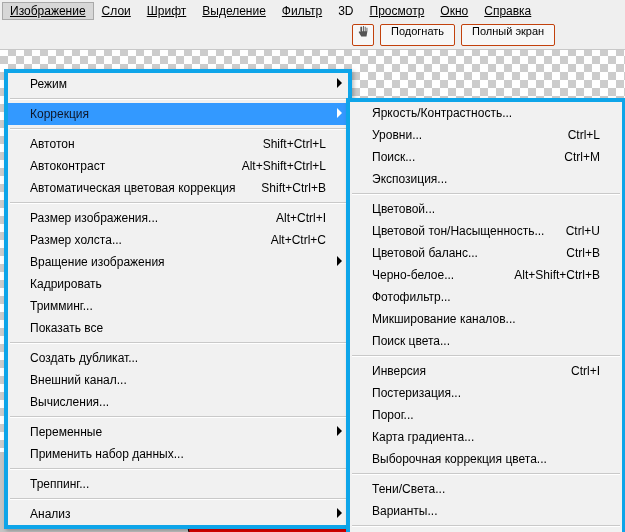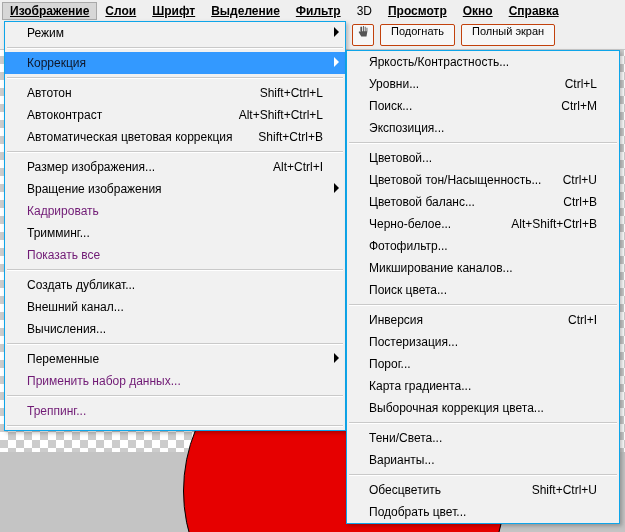--- a/index.html
+++ b/index.html
@@ -8,30 +8,30 @@
     background:
       linear-gradient(45deg,#ccc 25%,transparent 25%,transparent 75%,#ccc 75%),
       linear-gradient(45deg,#ccc 25%,transparent 25%,transparent 75%,#ccc 75%);
     background-size:16px 16px;
     background-position:0 0,8px 8px;
     background-color:#fff;}
   .red-shape{position:absolute;right:120px;bottom:-120px;width:320px;height:320px;border-radius:50%;background:#e60000;border:1px solid #000;}
   .menubar{position:absolute;left:0;top:0;right:0;height:21px;background:#efefef;display:flex;align-items:center;padding:0 2px;border-bottom:1px solid #c8c8c8;}
   .menubar-item{padding:2px 8px;cursor:default;}
   .menubar-item.active{background:#d7d7d7;border:1px solid #a9a9a9;padding:1px 7px;}
-  .menubar-item .ul{text-decoration:underline;font-weight:bold;}
+  .menubar-item .ul{text-decoration:underline;}
   .toolbar{position:absolute;left:0;top:21px;right:0;height:28px;background:#efefef;border-bottom:1px solid #c8c8c8;display:flex;align-items:center;padding-left:352px;gap:6px;}
   .tbtn{height:20px;border:1px solid #c2410c;background:#f7f7f7;border-radius:2px;padding:0 10px;display:flex;align-items:flex-start;font-size:11px;cursor:default;}
   .tbtn.square{width:20px;padding:0;justify-content:center;}
-  .dropdown{position:absolute;background:#f1f1f1;border:1px solid #0ea5e9;box-shadow:2px 2px 4px rgba(0,0,0,0.25);}
+  .dropdown{position:absolute;background:#f1f1f1;border:4px solid #0ea5e9;box-shadow:2px 2px 4px rgba(0,0,0,0.25);margin-top:48px;}
   .dd-main{left:4px;top:21px;width:340px;}
   .dd-sub{left:346px;top:50px;width:272px;}
   .row{height:22px;display:flex;align-items:center;padding:0 22px 0 22px;position:relative;cursor:default;}
   .row.hl{background:#3399ff;color:#0f172a;}
-  .row.disabled{color:#701a75;}
+  .row.disabled{color:#000000;}
   .row .lbl{flex:1;white-space:nowrap;overflow:hidden;}
   .row .sc{margin-left:12px;white-space:nowrap;}
   .row .arrow{position:absolute;right:6px;top:5px;width:0;height:0;border-top:5px solid transparent;border-bottom:5px solid transparent;border-left:5px solid #000;}
   .row.hl .arrow{border-left-color:#fff;}
   .sep{height:1px;margin:3px 2px;background:#c9c9c9;border-bottom:1px solid #fff;}
   .gray-area{position:absolute;left:0;top:452px;right:0;bottom:0;background:#c4c4c4;}
 </style>
 </head>
 <body>
 
@@ -88,20 +88,24 @@
     <div class="row">
         <span class="lbl">Автоматическая цветовая коррекция</span>
         <span class="sc">Shift+Ctrl+B</span>
       </div>
     <div class="sep"></div>
     <div class="row">
         <span class="lbl">Размер изображения...</span>
         <span class="sc">Alt+Ctrl+I</span>
       </div>
     <div class="row">
+        <span class="lbl">Размер холста...</span>
+        <span class="sc">Alt+Ctrl+C</span>
+      </div>
+    <div class="row">
         <span class="lbl">Вращение изображения</span>
         <span class="arrow"></span>
       </div>
     <div class="row disabled">
         <span class="lbl">Кадрировать</span>
       </div>
     <div class="row">
         <span class="lbl">Тримминг...</span>
       </div>
     <div class="row disabled">
@@ -123,20 +127,24 @@
         <span class="arrow"></span>
       </div>
     <div class="row disabled">
         <span class="lbl">Применить набор данных...</span>
       </div>
     <div class="sep"></div>
     <div class="row disabled">
         <span class="lbl">Треппинг...</span>
       </div>
     <div class="sep"></div>
+    <div class="row">
+        <span class="lbl">Анализ</span>
+        <span class="arrow"></span>
+      </div>
   </div>
 
   <div class="dropdown dd-sub">
     <div class="row">
         <span class="lbl">Яркость/Контрастность...</span>
       </div>
     <div class="row">
         <span class="lbl">Уровни...</span>
         <span class="sc">Ctrl+L</span>
       </div>

